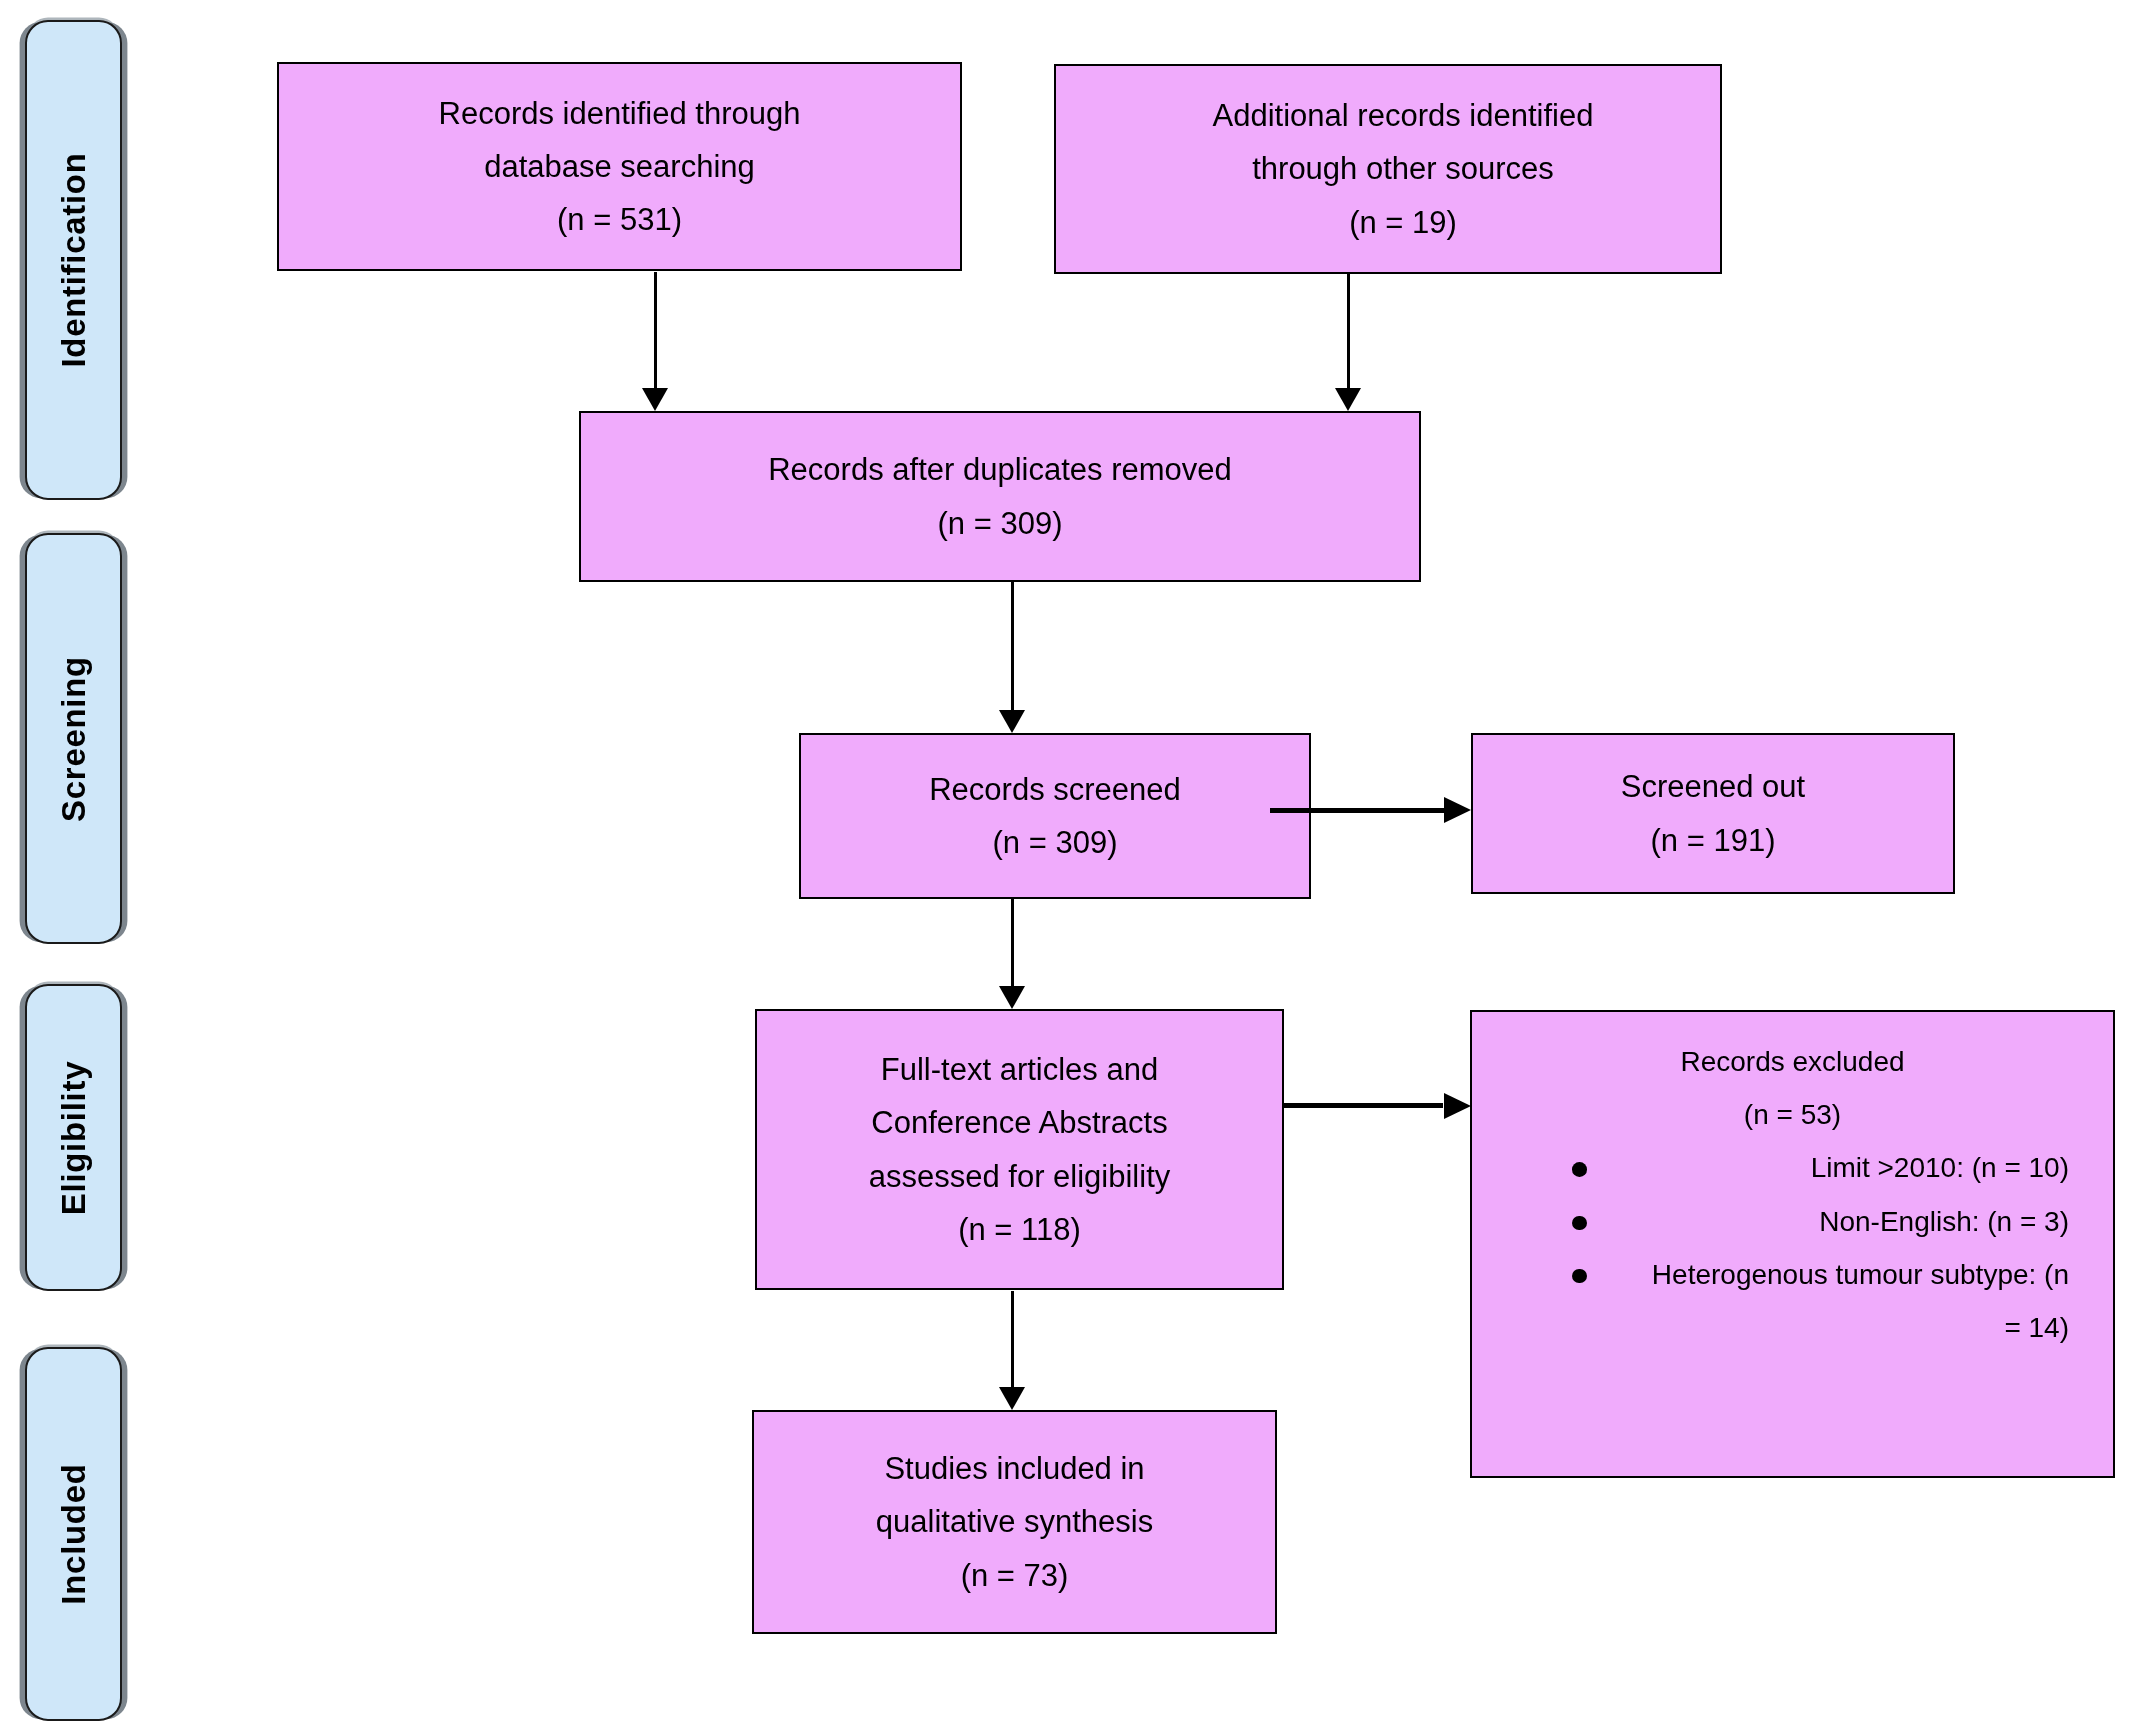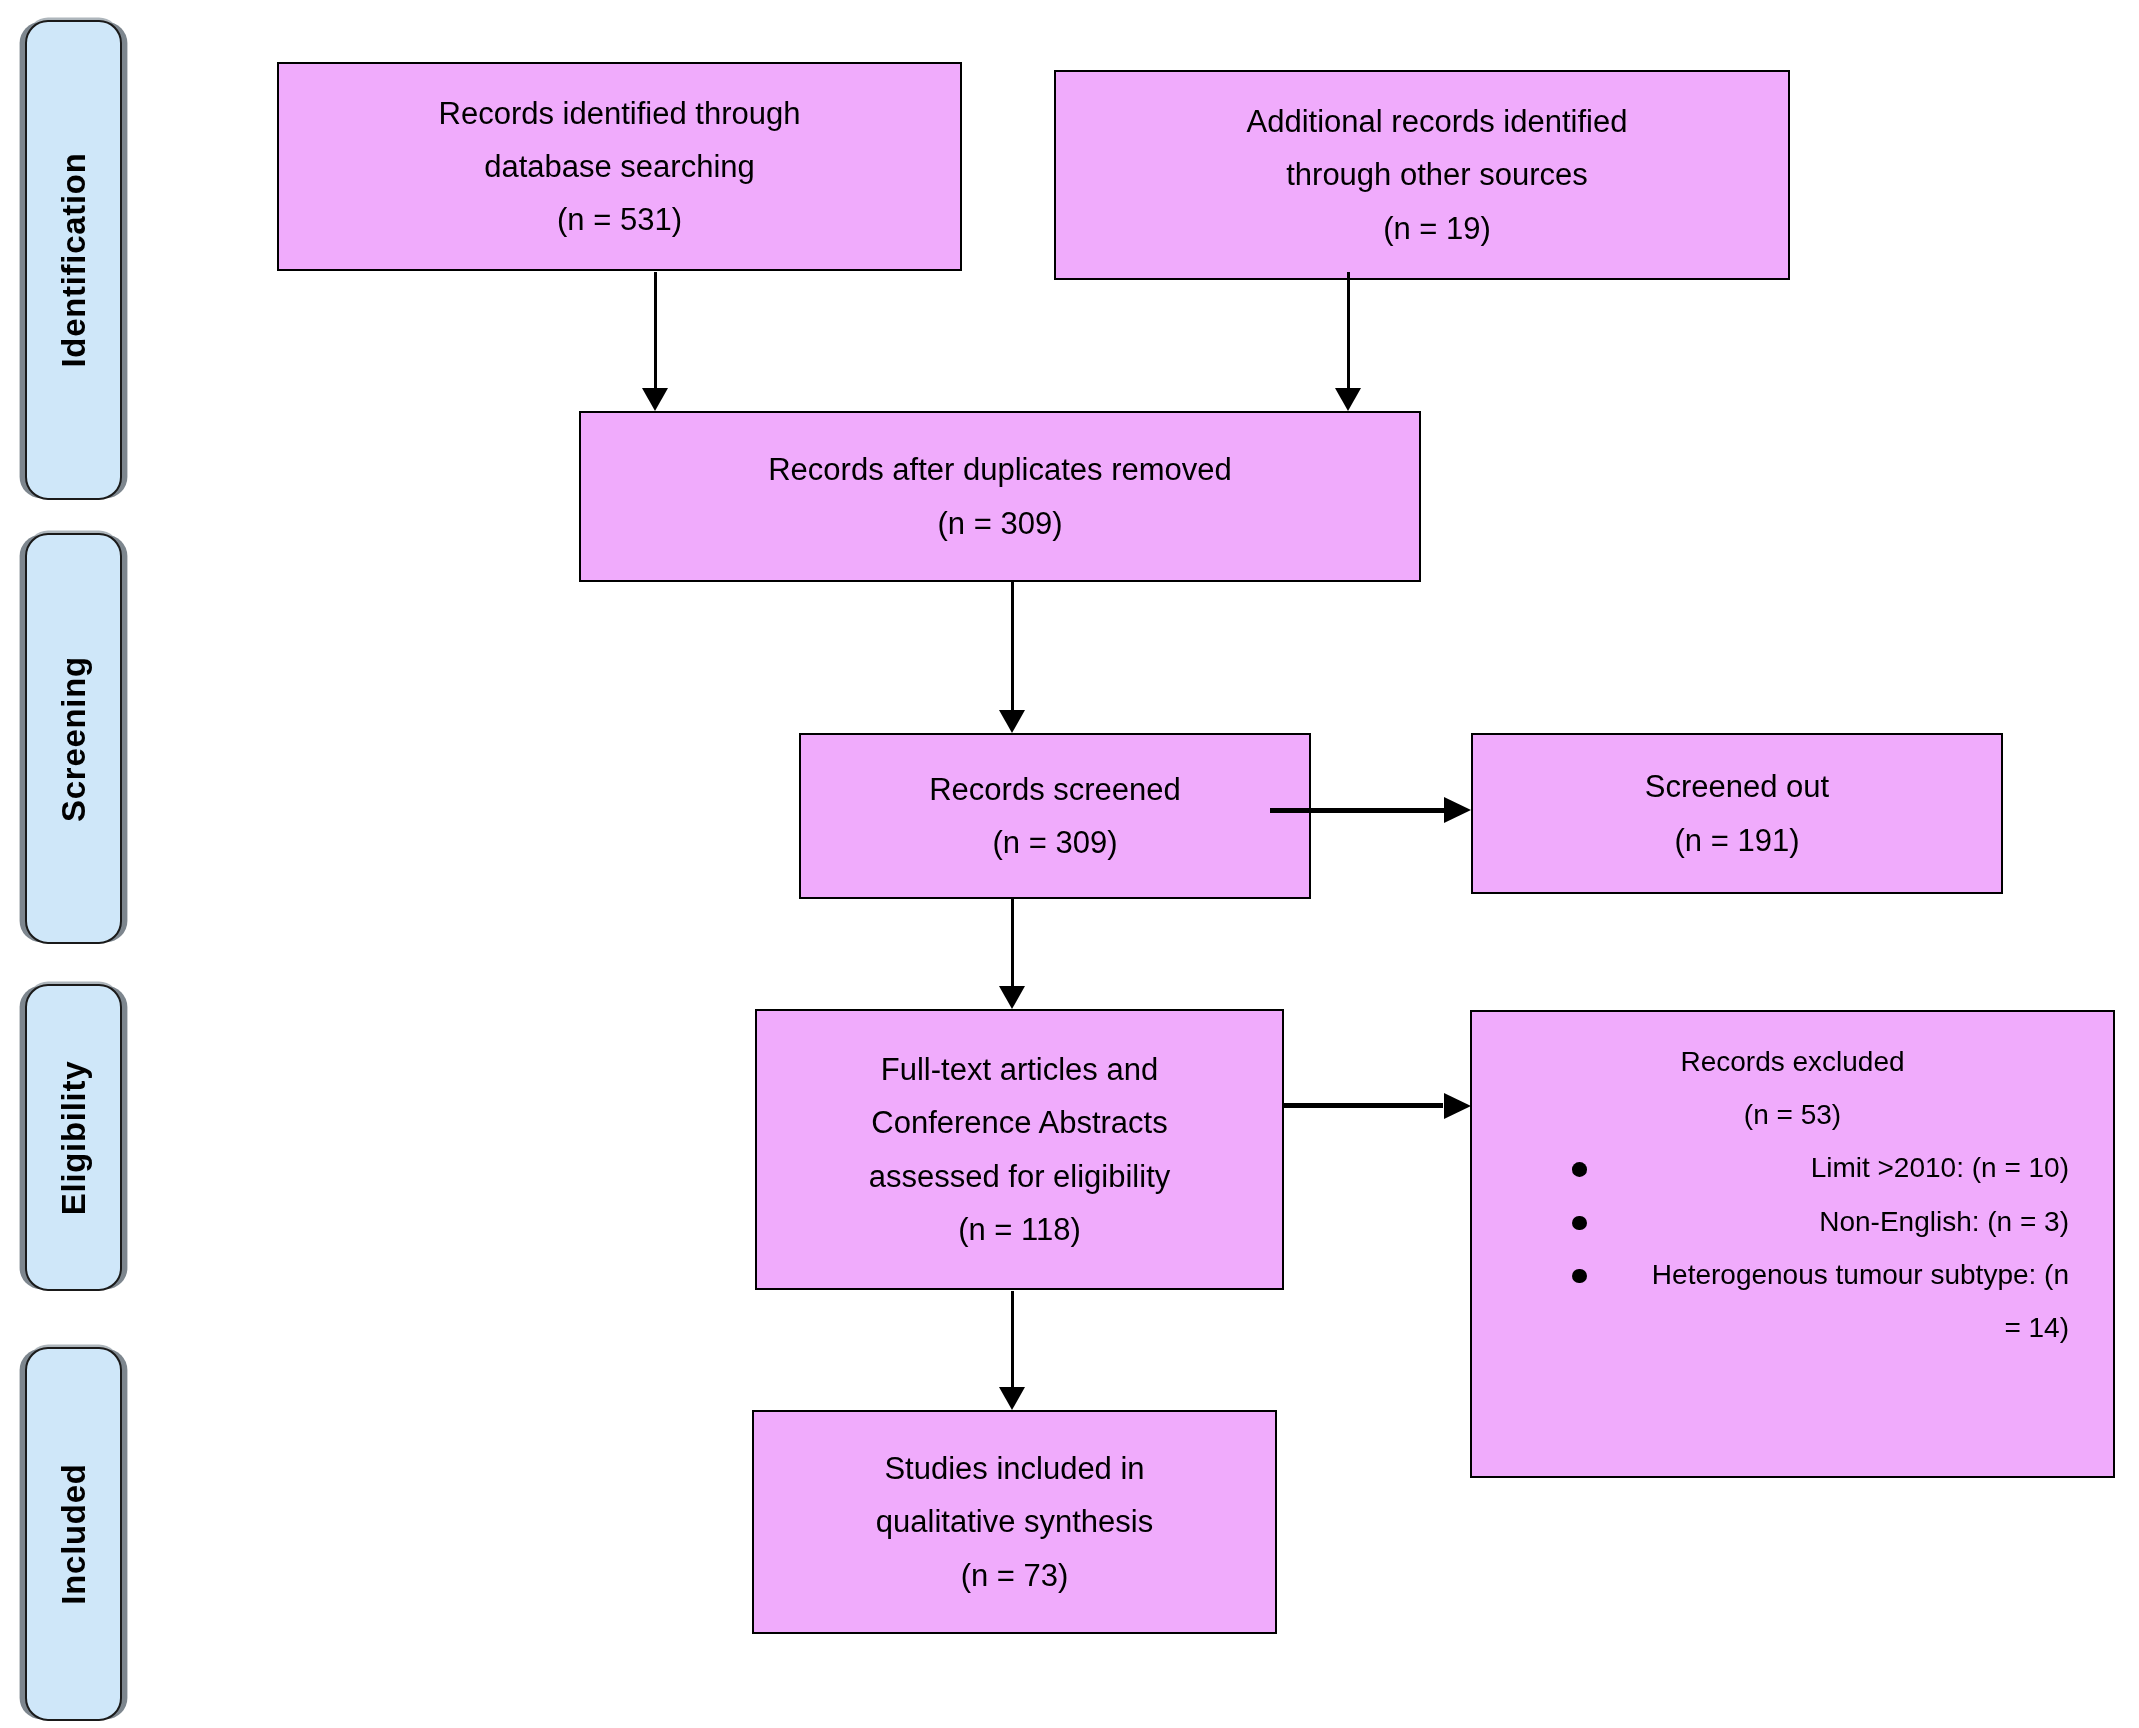--- a/index.html
+++ b/index.html
@@ -113,37 +113,37 @@
   <div class="phase" style="top:1347px; height:374px;">
     <span class="vlabel">Included</span>
   </div>
 
   <div class="fbox" style="left:277px; top:62px; width:685px; height:209px;">
     <span class="txt">Records identified through
 database searching
 (n = 531)</span>
   </div>
 
-  <div class="fbox" style="left:1054px; top:70px; width:736px; height:210px;padding-left:30px;">
+  <div class="fbox" style="left:1054px; top:64px; width:668px; height:210px;padding-left:30px;">
     <span class="txt">Additional records identified
 through other sources
 (n = 19)</span>
   </div>
 
   <div class="fbox" style="left:579px; top:411px; width:842px; height:171px;">
     <span class="txt">Records after duplicates removed
 (n = 309)</span>
   </div>
 
   <div class="fbox" style="left:799px; top:733px; width:512px; height:166px;">
     <span class="txt">Records screened
 (n = 309)</span>
   </div>
 
-  <div class="fbox" style="left:1471px; top:733px; width:532px; height:161px;text-align:center;">
+  <div class="fbox" style="left:1471px; top:733px; width:484px; height:161px;text-align:center;">
     <span class="txt">Screened out
 (n = 191)</span>
   </div>
 
   <div class="fbox" style="left:755px; top:1009px; width:529px; height:281px;">
     <span class="txt">Full-text articles and
 Conference Abstracts
 assessed for eligibility
 (n = 118)</span>
   </div>

